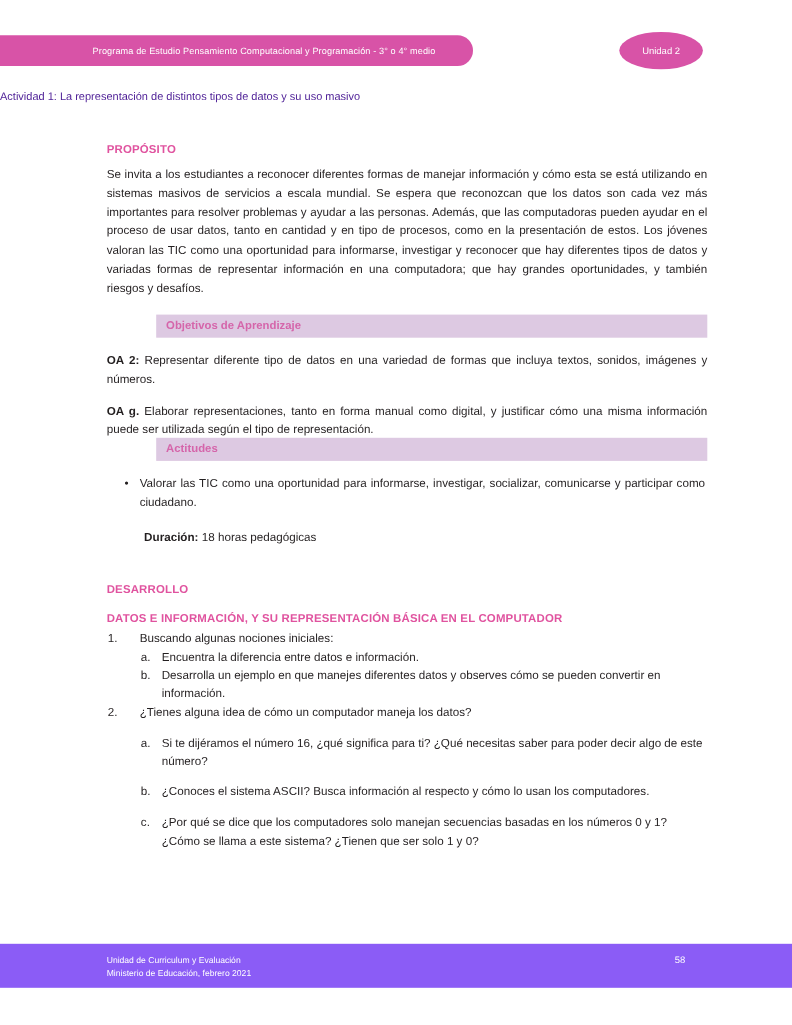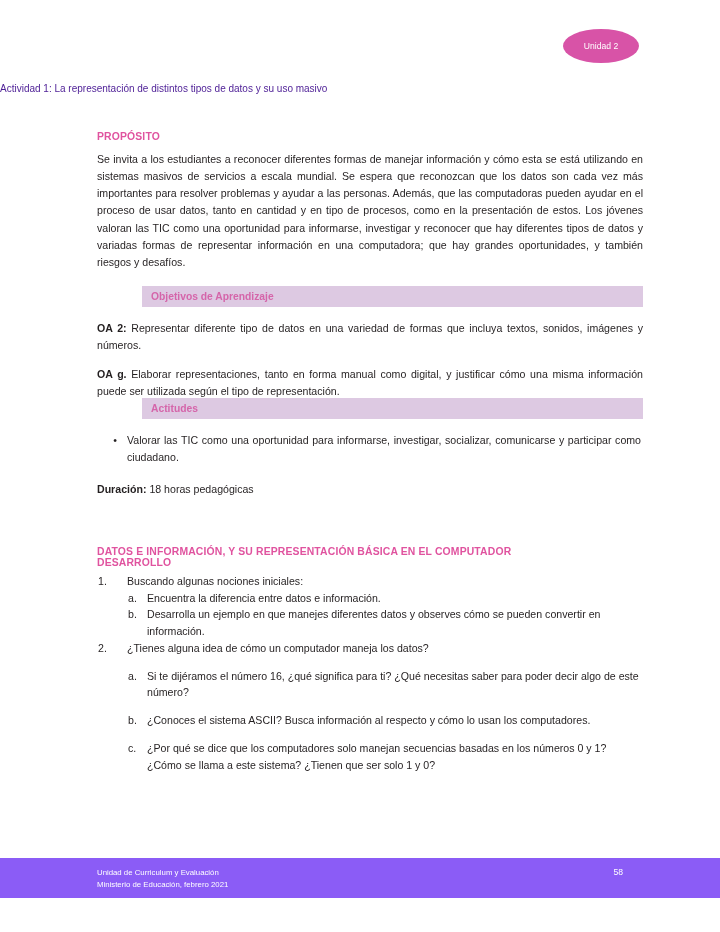--- a/index.html
+++ b/index.html
@@ -133,20 +133,21 @@
   }
   .bullet-body {
     flex: 1;
     text-align: justify;
     padding-right: 2px;
   }
 
   .duracion {
     font-size: 10.6px;
     line-height: 1.62;
+    margin-left: 34px;
   }
 
   .list-row {
     display: flex;
     font-size: 10.6px;
     line-height: 1.58;
   }
   .list-num {
     width: 30px;
     flex: 0 0 30px;
@@ -186,20 +187,23 @@
     right: 97px;
     top: 9px;
     color: #ffffff;
     font-size: 8.6px;
   }
 </style>
 </head>
 <body>
 
 <div class="header-zone">
+  <div class="header-bar">
+    <span class="header-bar-text">Programa de Estudio Pensamiento Computacional y Programación - 3° o 4° medio</span>
+  </div>
   <div class="unit-badge">
     <span class="unit-badge-text">Unidad 2</span>
   </div>
 </div>
 
 <div class="activity-title">Actividad 1: La representación de distintos tipos de datos y su uso masivo</div>
 
 <div class="page">
 
   <div style="position:absolute; top:131px; left:0; width:546px;">
@@ -226,22 +230,22 @@
     <div class="bullet-row" style="margin-top:13px;">
       <div class="bullet-mark">•</div>
       <div class="bullet-body">Valorar las TIC como una oportunidad para informarse, investigar, socializar, comunicarse y participar como ciudadano.</div>
     </div>
     <div class="duracion" style="margin-top:15px;">
       <b>Duración:</b><span> 18 horas pedagógicas</span>
     </div>
   </div>
 
   <div style="position:absolute; top:531px; left:0; width:546px;">
+    <div class="section-label">DESARROLLO</div>
     <div class="section-label" style="margin-top:15px;">DATOS E INFORMACIÓN, Y SU REPRESENTACIÓN BÁSICA EN EL COMPUTADOR</div>
-    <div class="section-label">DESARROLLO</div>
 
     <div class="list-row" style="margin-top:5px;">
       <div class="list-num">1.</div>
       <div class="list-body">Buscando algunas nociones iniciales:</div>
     </div>
     <div class="list-row">
       <div class="list-num sub">a.</div>
       <div class="list-body">Encuentra la diferencia entre datos e información.</div>
     </div>
     <div class="list-row">

